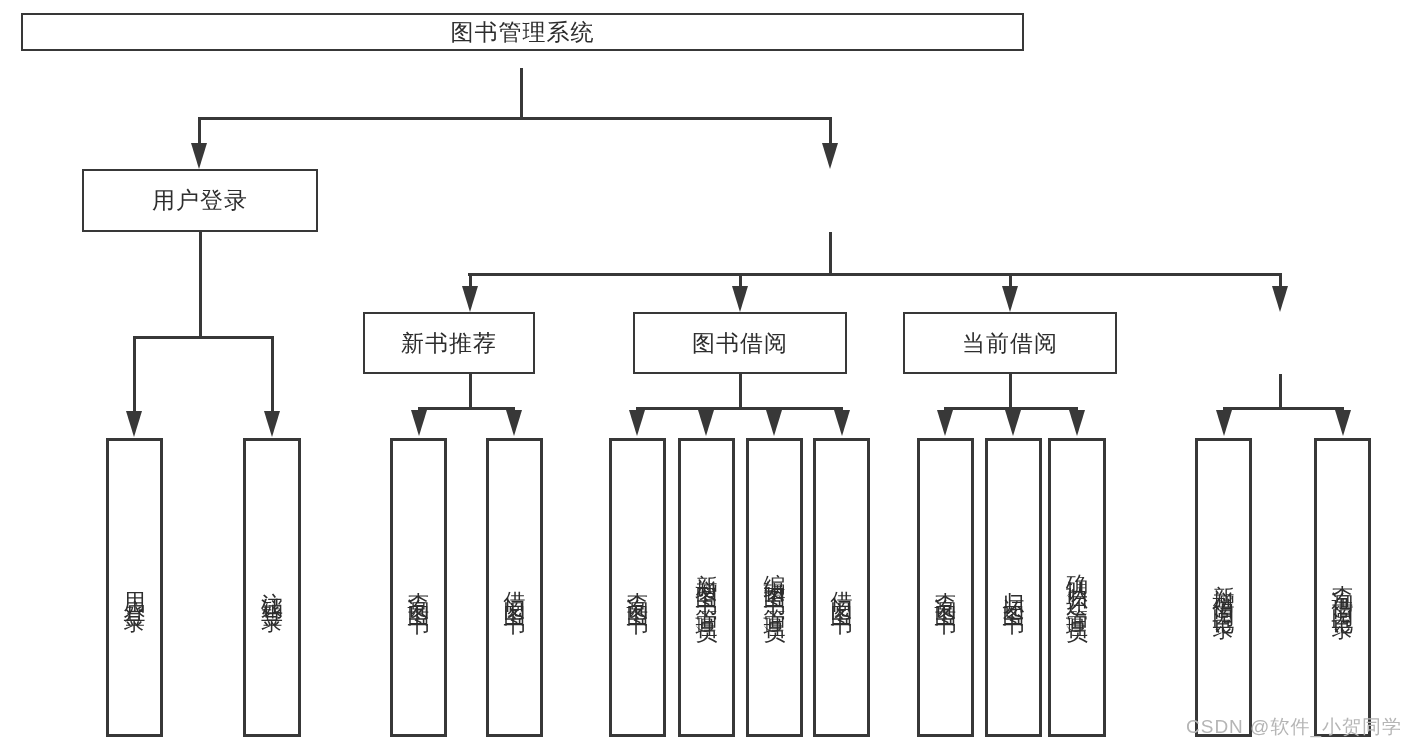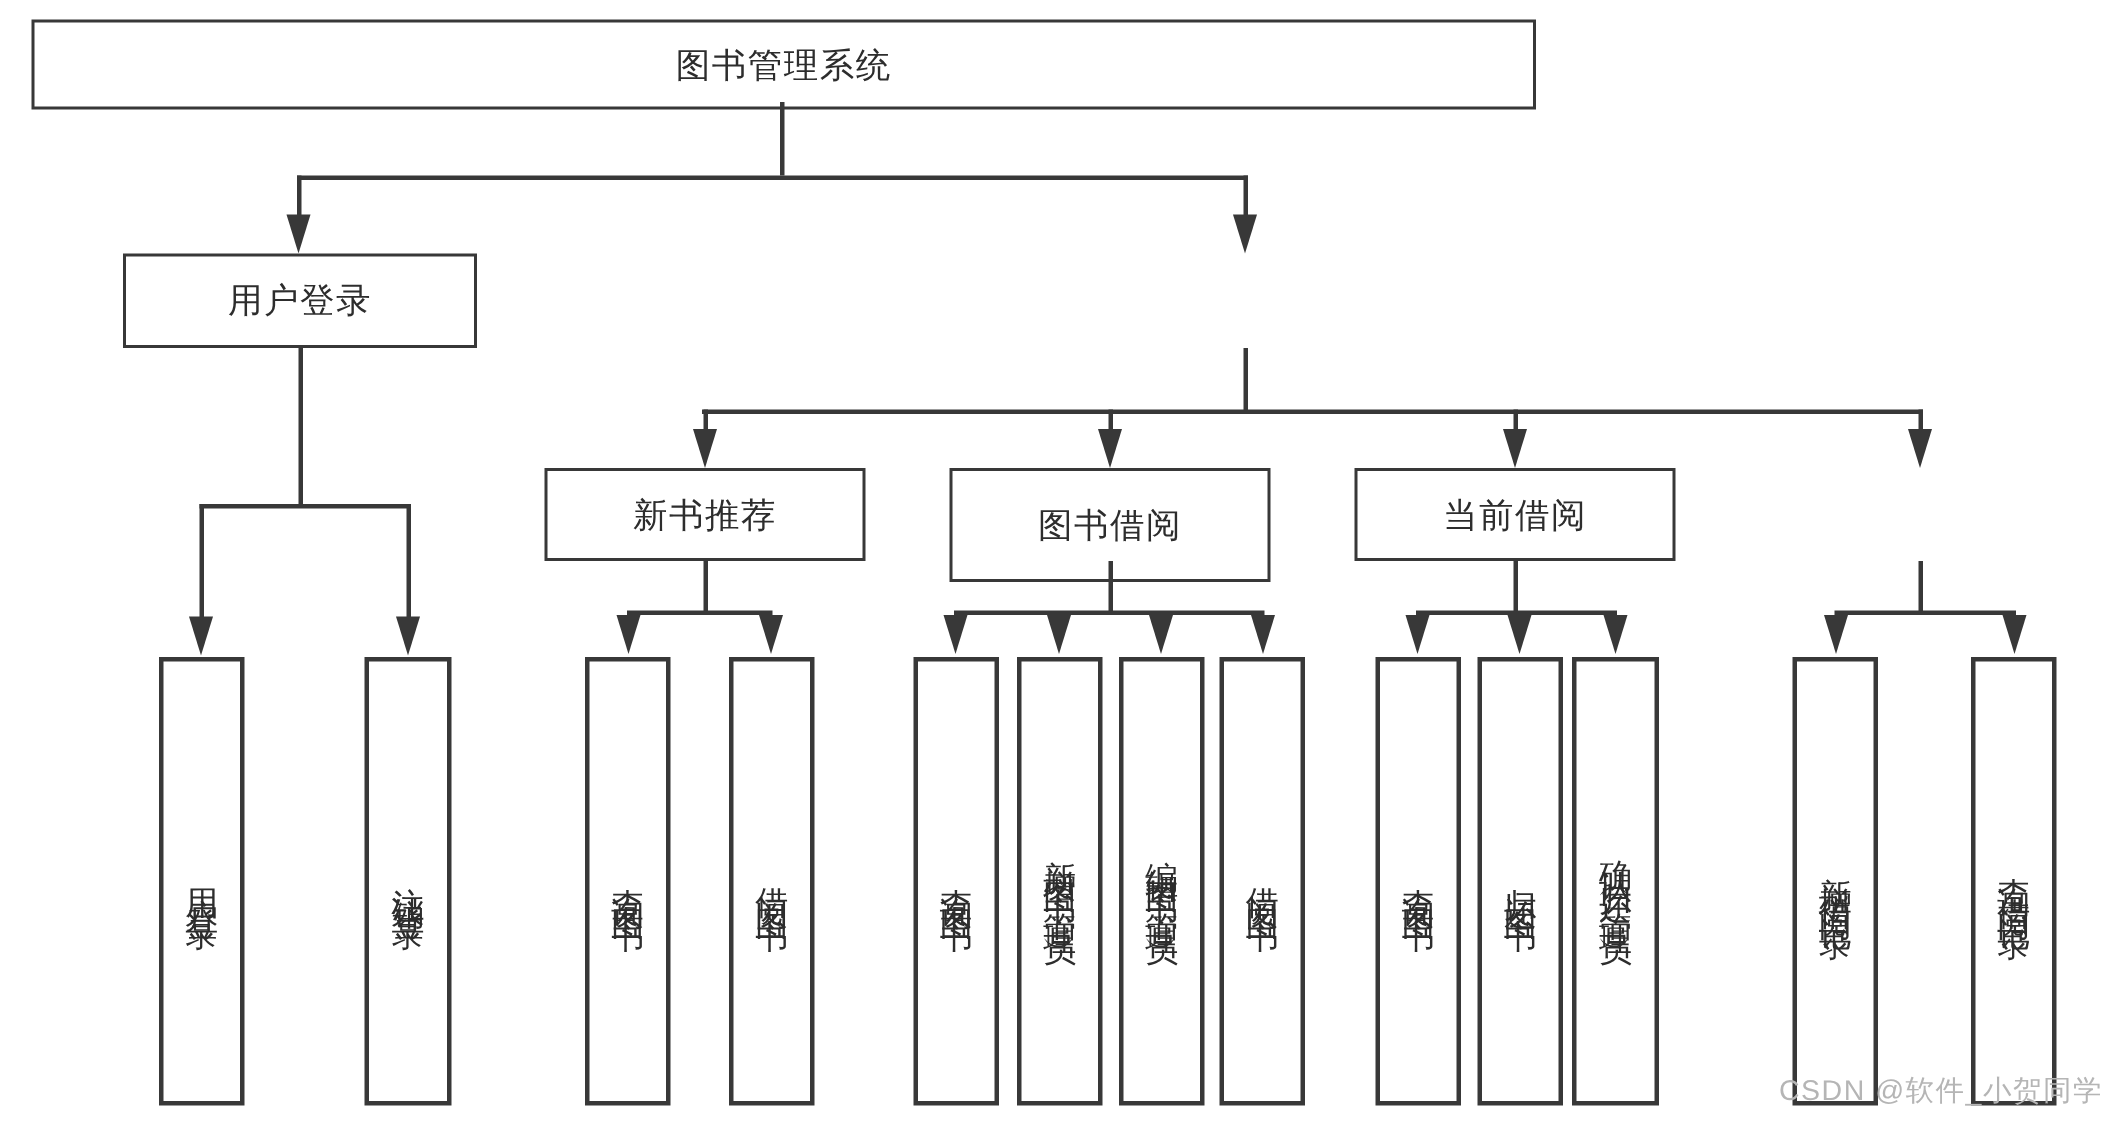--- a/index.html
+++ b/index.html
@@ -29,21 +29,21 @@
   .watermark{
     position:absolute;left:1186px;top:714px;
     font-size:19px;color:#b5b5b5;letter-spacing:1px;white-space:nowrap;
   }
 </style>
 </head>
 <body>
 
 <div class="canvas">
 
-  <div class="box" style="left:21px;top:13px;width:1003px;height:60px;justify-content:center;">
+  <div class="box" style="left:21px;top:13px;width:1003px;height:38px;justify-content:center;">
     <span>图书管理系统</span>
   </div>
 
   <div class="vline" style="left:520px;top:68px;height:49px;"></div>
   <div class="hline" style="left:198px;top:117px;width:634px;"></div>
   <div class="vline" style="left:198px;top:117px;height:28px;"></div>
   <div class="vline" style="left:829px;top:117px;height:28px;"></div>
   <div class="arrow" style="left:191px;top:143px;"></div>
   <div class="arrow" style="left:822px;top:143px;"></div>
 
@@ -62,24 +62,24 @@
   <div class="hline" style="left:468px;top:273px;width:814px;"></div>
   <div class="vline" style="left:469px;top:273px;height:15px;"></div>
   <div class="vline" style="left:739px;top:273px;height:15px;"></div>
   <div class="vline" style="left:1009px;top:273px;height:15px;"></div>
   <div class="vline" style="left:1279px;top:273px;height:15px;"></div>
   <div class="arrow" style="left:462px;top:286px;"></div>
   <div class="arrow" style="left:732px;top:286px;"></div>
   <div class="arrow" style="left:1002px;top:286px;"></div>
   <div class="arrow" style="left:1272px;top:286px;"></div>
 
-  <div class="box" style="left:363px;top:312px;width:214px;height:62px;">
+  <div class="box" style="left:363px;top:312px;width:172px;height:62px;">
     <span>新书推荐</span>
   </div>
-  <div class="box" style="left:633px;top:312px;width:214px;height:76px;">
+  <div class="box" style="left:633px;top:312px;width:214px;height:62px;">
     <span>图书借阅</span>
   </div>
   <div class="box" style="left:903px;top:312px;width:214px;height:62px;justify-content:center;">
     <span>当前借阅</span>
   </div>
 
   <div class="vline" style="left:469px;top:374px;height:35px;"></div>
   <div class="hline" style="left:418px;top:407px;width:97px;"></div>
   <div class="arrow" style="left:411px;top:410px;"></div>
   <div class="arrow" style="left:506px;top:410px;"></div>

